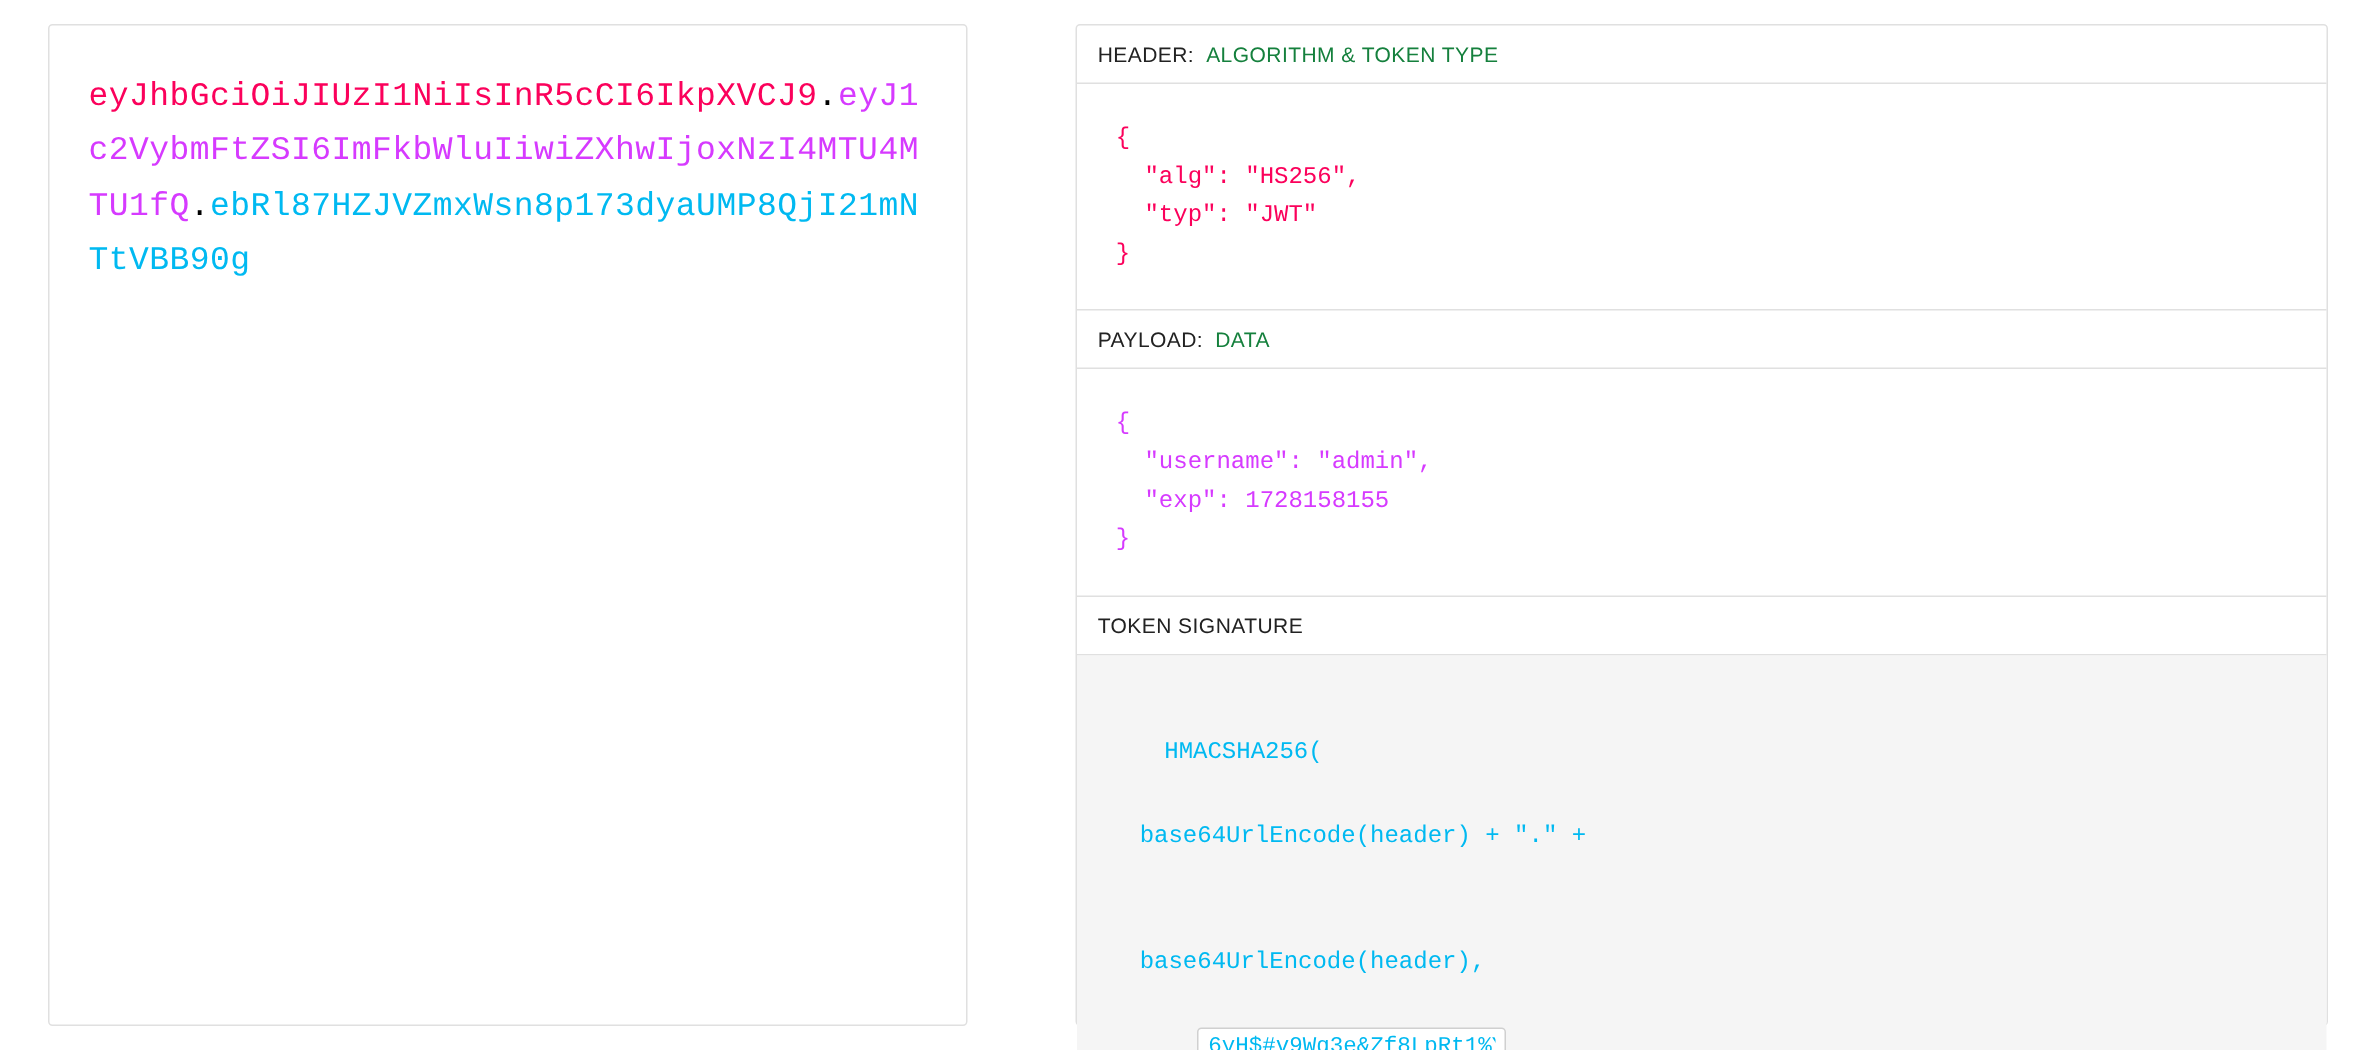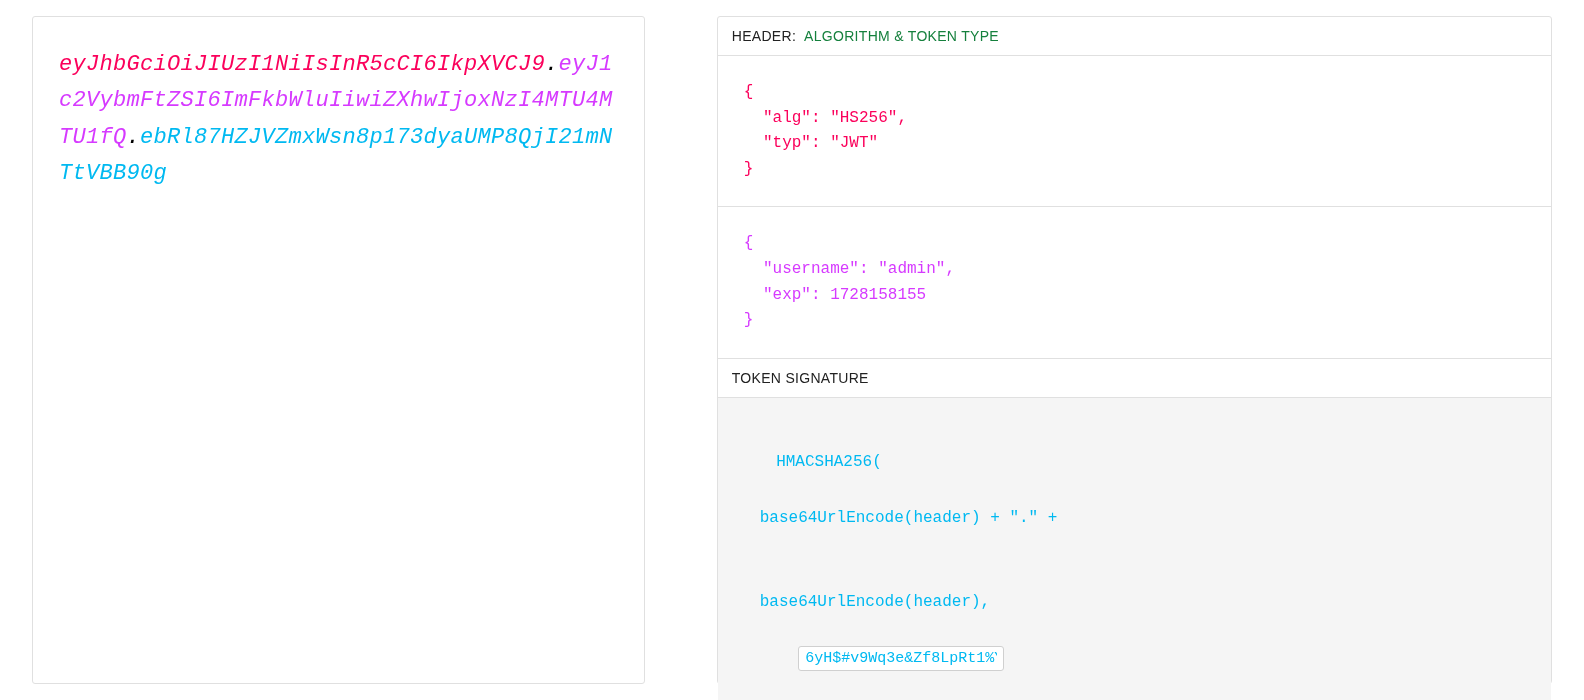--- a/index.html
+++ b/index.html
@@ -15,21 +15,20 @@
       padding: 16px 32px;
       display: flex;
       gap: 72px;
     }
     .panel-left {
       width: 628px;
       border: 1px solid #e0e0e0;
       border-radius: 3px;
       padding: 30px 26px;
       background: #ffffff;
-      font-style: italic;
     }
     .token-display {
       font-family: "SFMono-Regular", Consolas, "Liberation Mono", Menlo, monospace;
       font-size: 22px;
       line-height: 1.65;
       word-break: break-all;
       letter-spacing: 0.3px;
     }
     .tok-header { color: #fb015b; }
     .tok-dot { color: #000000; }
@@ -109,20 +108,24 @@
 
   <div class="section-title">
     <span class="strong">HEADER:</span>
     <span class="sub">ALGORITHM &amp; TOKEN TYPE</span>
   </div>
   <div class="section-body header-c">{
   "alg": "HS256",
   "typ": "JWT"
 }</div>
 
+  <div class="section-title">
+    <span class="strong">PAYLOAD:</span>
+    <span class="sub">DATA</span>
+  </div>
   <div class="section-body payload-c">{
   "username": "admin",
   "exp": 1728158155
 }</div>
 
   <div class="section-title">
     <span class="strong">TOKEN SIGNATURE</span>
   </div>
   <div class="sig-body">
     <span>HMACSHA256(</span>

